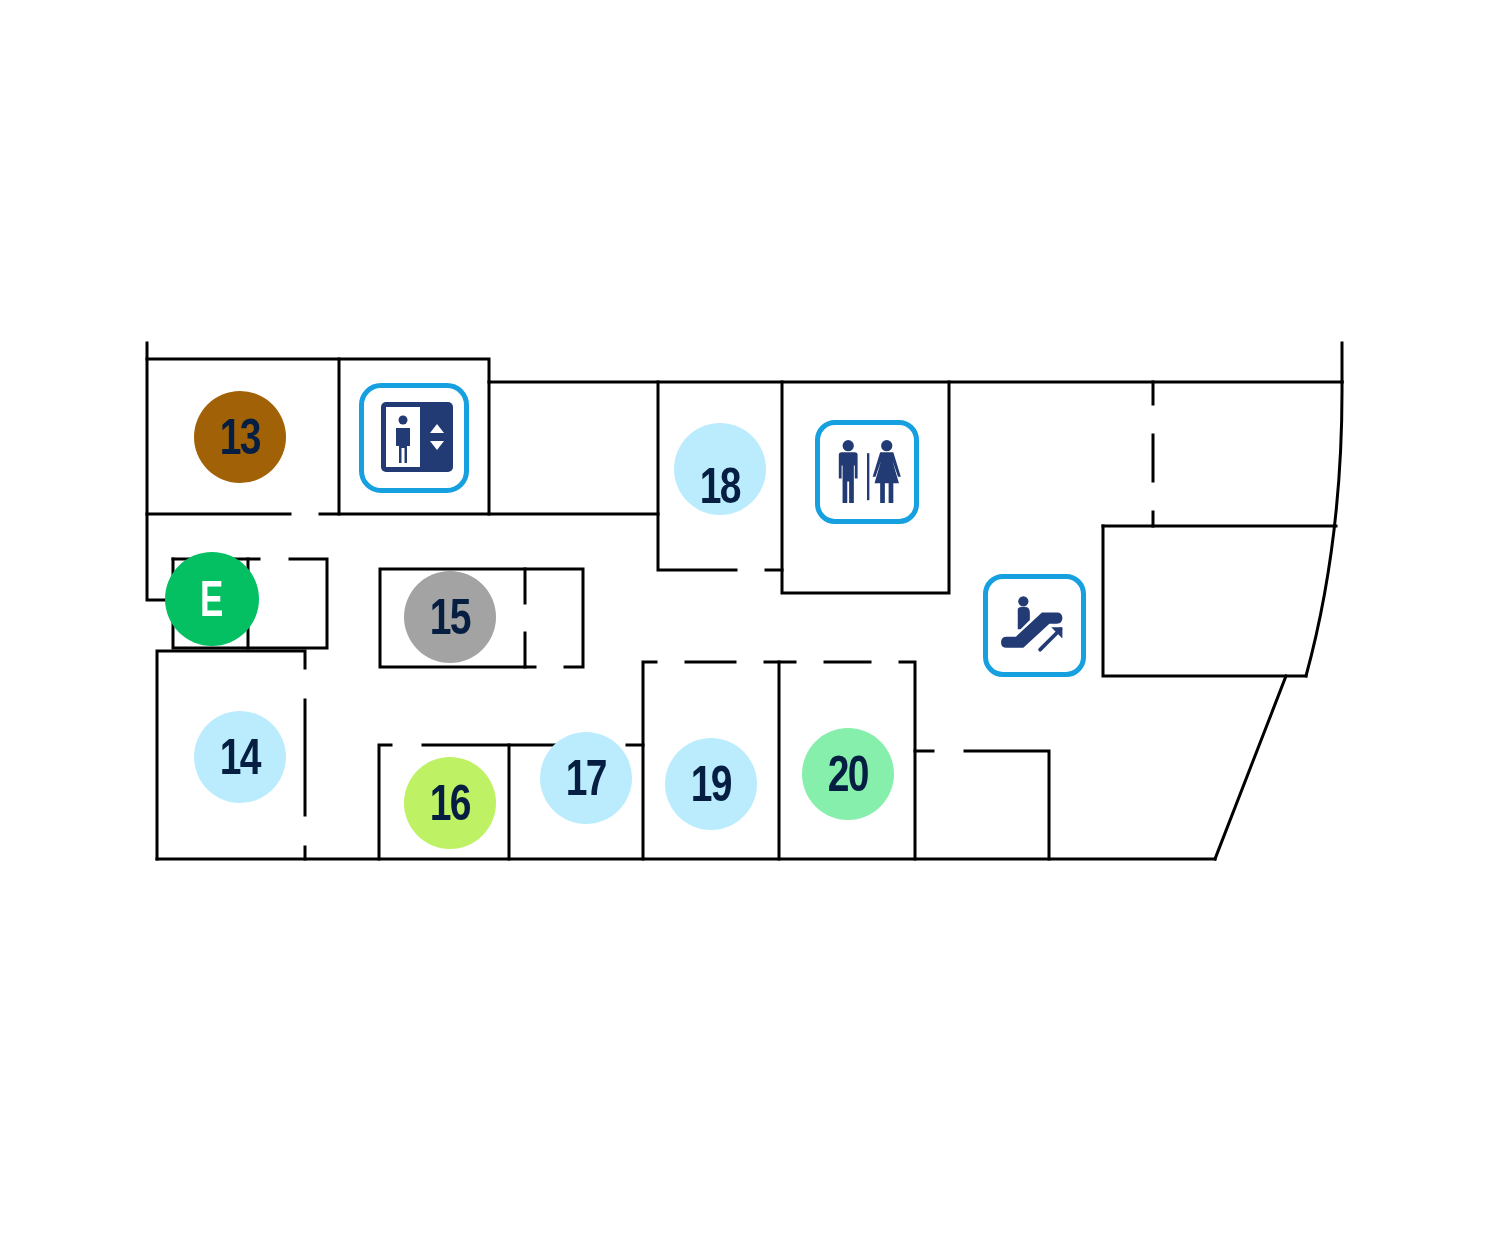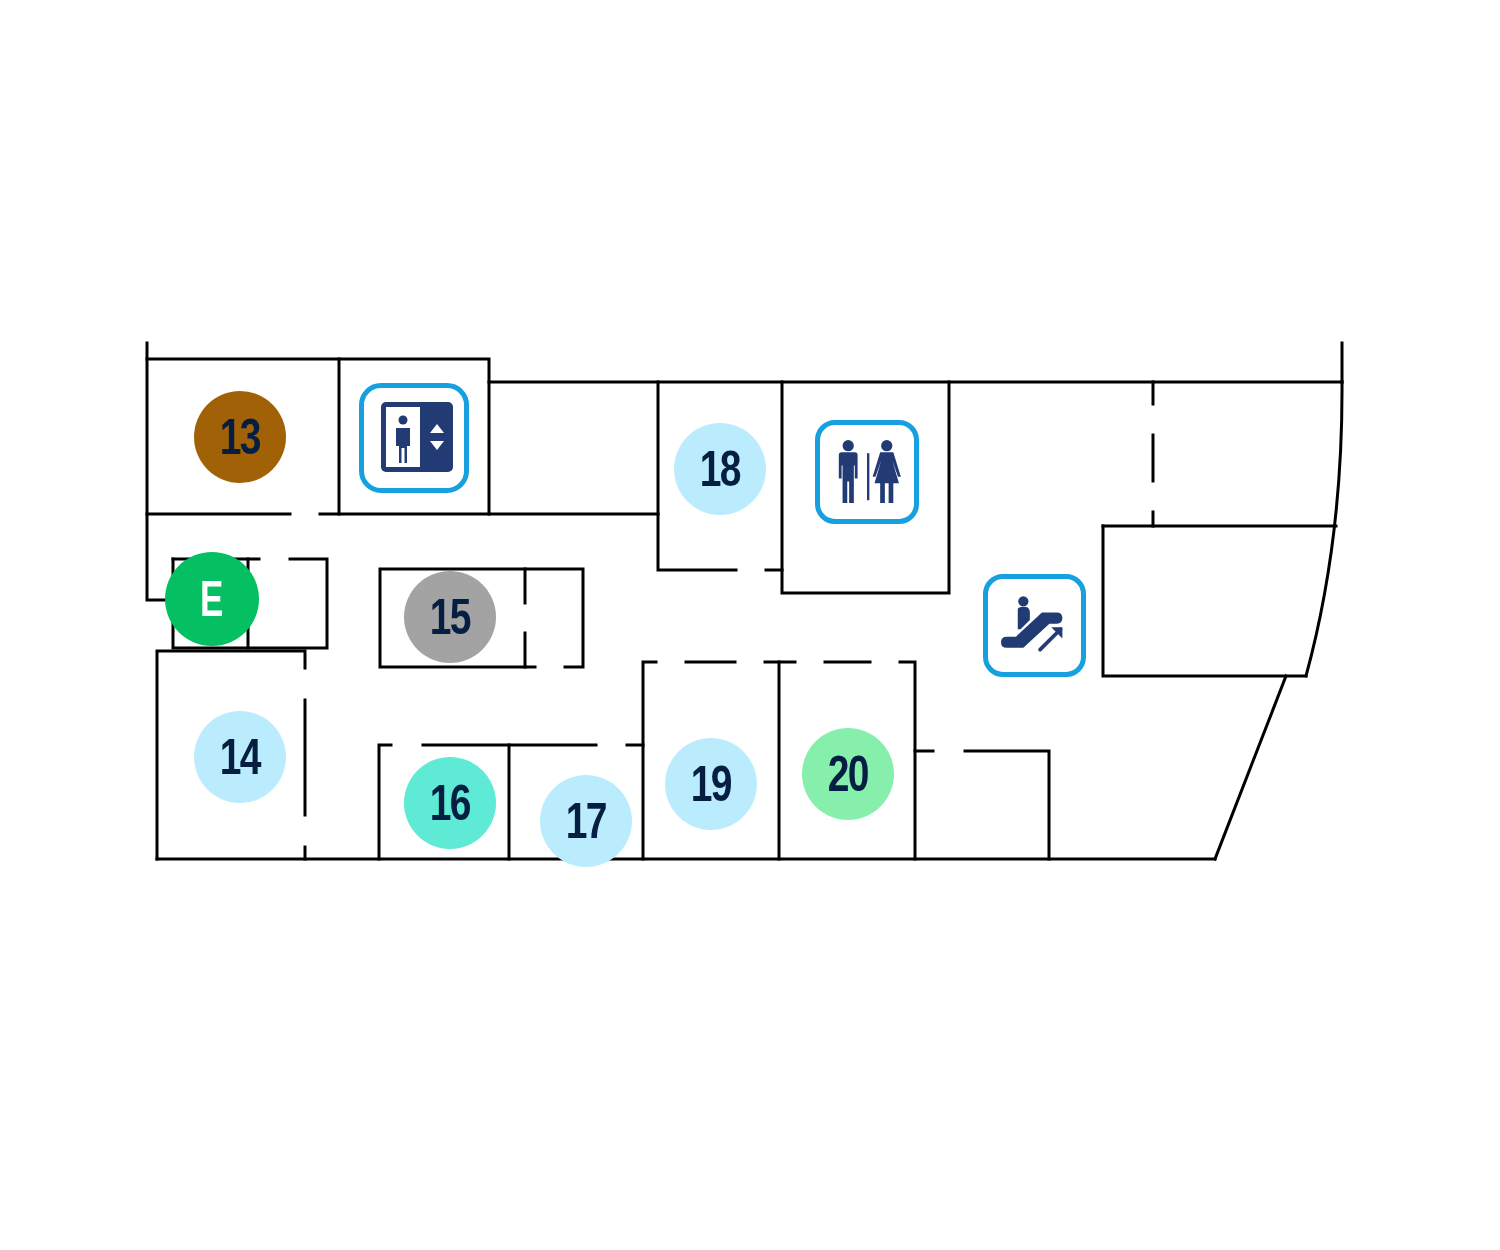--- a/index.html
+++ b/index.html
@@ -73,27 +73,27 @@
 
 <div class="room-badge" style="left:194px;top:391px;background:#a16207;">
     <span style="color:#061e42;">13</span>
   </div>
 <div class="room-badge" style="left:194px;top:711px;background:#bbecfd;justify-content:center;">
     <span style="color:#061e42;">14</span>
   </div>
 <div class="room-badge" style="left:404px;top:571px;background:#a3a3a3;">
     <span style="color:#061e42;">15</span>
   </div>
-<div class="room-badge" style="left:404px;top:757px;background:#5eead4;">
+<div class="room-badge" style="left:404px;top:757px;background:#bef264;">
     <span style="color:#061e42;">16</span>
   </div>
-<div class="room-badge" style="left:540px;top:775px;background:#bbecfd;">
+<div class="room-badge" style="left:540px;top:732px;background:#bbecfd;">
     <span style="color:#061e42;">17</span>
   </div>
-<div class="room-badge" style="left:674px;top:423px;background:#bbecfd;">
+<div class="room-badge" style="left:674px;top:423px;background:#bbecfd;align-items:flex-end;">
     <span style="color:#061e42;">18</span>
   </div>
 <div class="room-badge" style="left:665px;top:738px;background:#bbecfd;">
     <span style="color:#061e42;">19</span>
   </div>
 <div class="room-badge" style="left:802px;top:728px;background:#86efac;">
     <span style="color:#061e42;">20</span>
   </div>
 
 <div class="entrance" style="left:165px;top:552px;background:#05bf63;">

